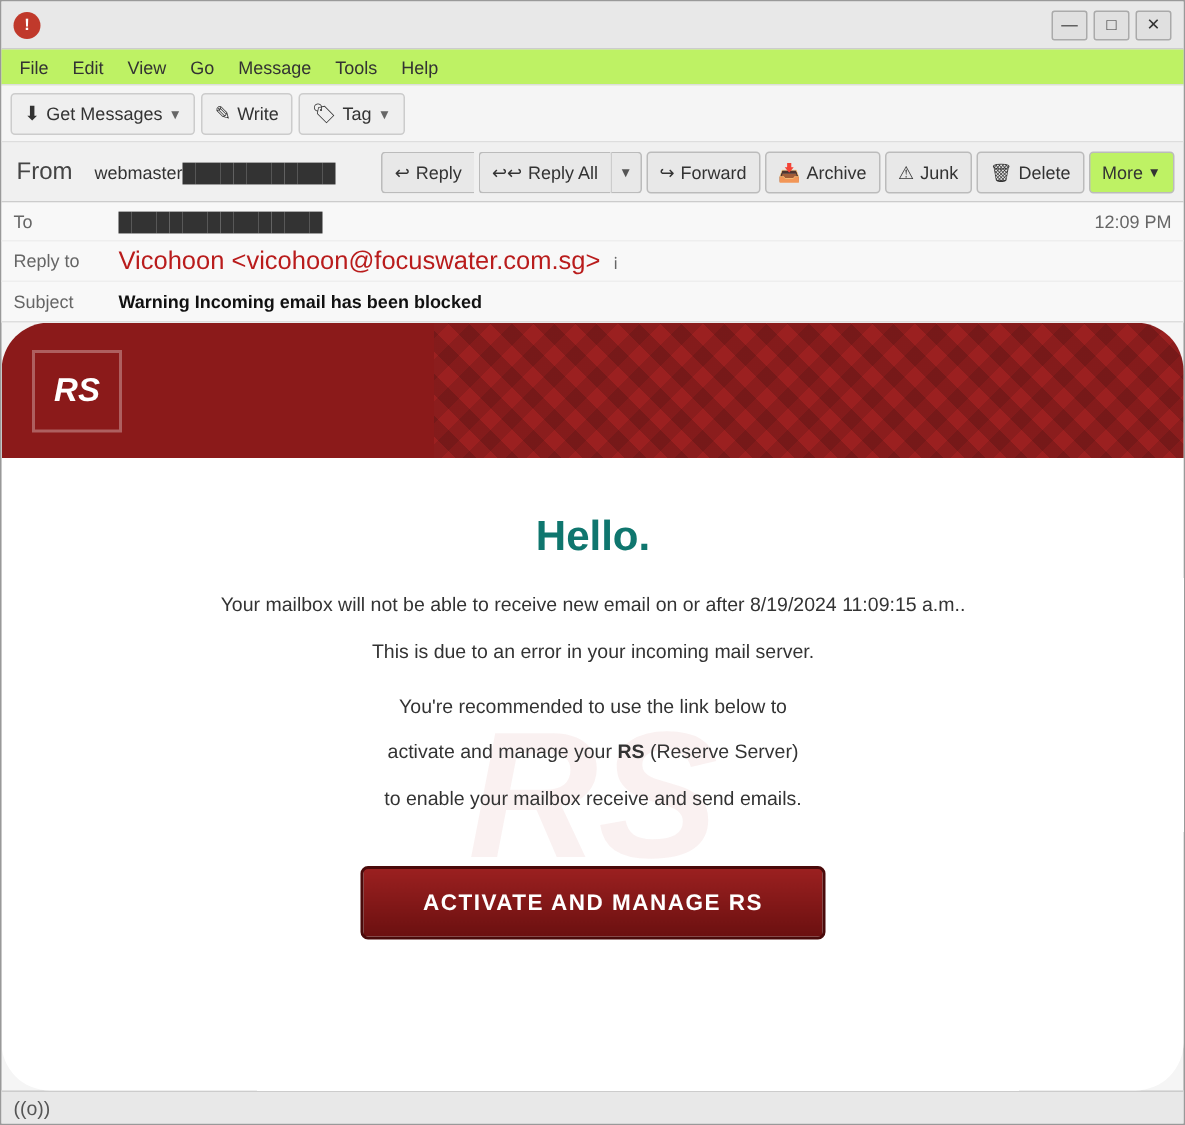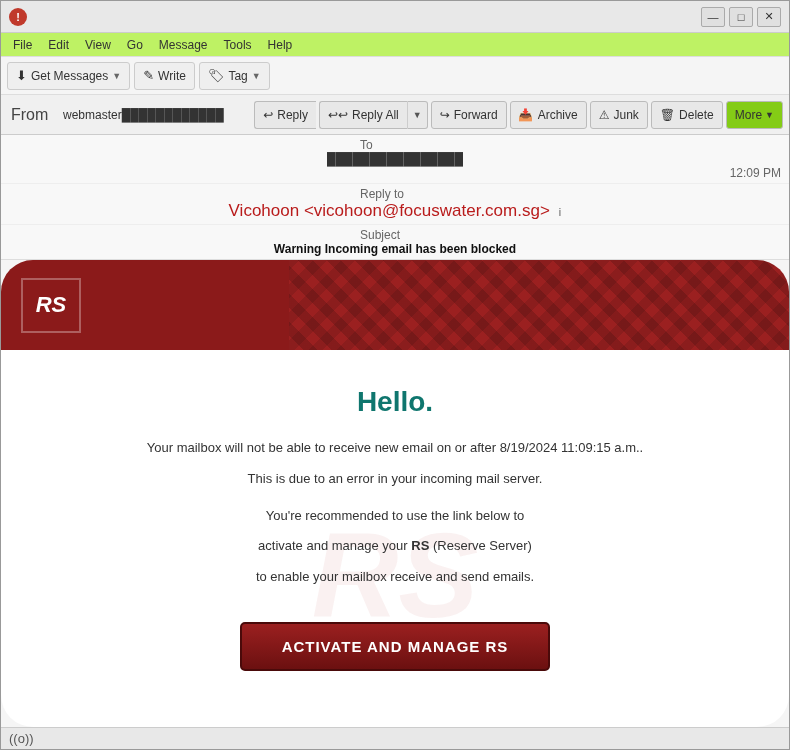--- a/index.html
+++ b/index.html
@@ -201,42 +201,41 @@
       height: 28px;
       white-space: nowrap;
       margin-left: 2px;
     }
     .more-btn {
       display: flex;
       align-items: center;
       gap: 3px;
       padding: 4px 8px;
       border: 1px solid #bbb;
-      background: #84cc16;
+      background: #bef264;
       border-radius: 3px;
       cursor: pointer;
       font-size: 12px;
       color: #333;
       height: 28px;
       margin-left: 2px;
     }
 
     
     .email-header {
       background: #f8f8f8;
       border-bottom: 1px solid #ddd;
       flex-shrink: 0;
     }
     .header-row {
       display: flex;
       align-items: center;
       padding: 3px 8px;
       border-bottom: 1px solid #eee;
       min-height: 26px;
-      flex-direction: column;
     }
     .header-row:last-child {
       border-bottom: none;
     }
     .header-label {
       font-size: 12px;
       color: #666;
       min-width: 70px;
       font-weight: 500;
     }

